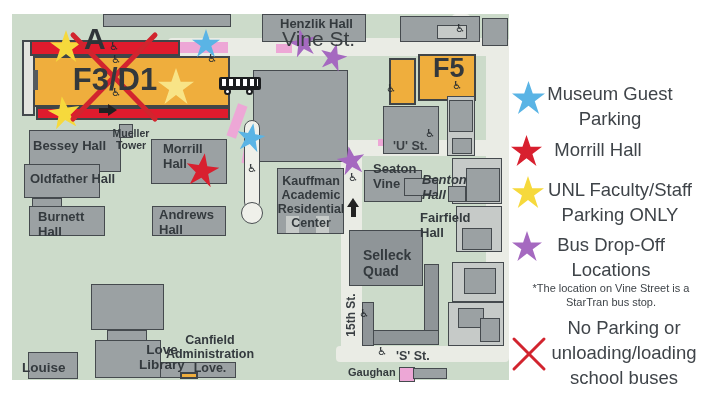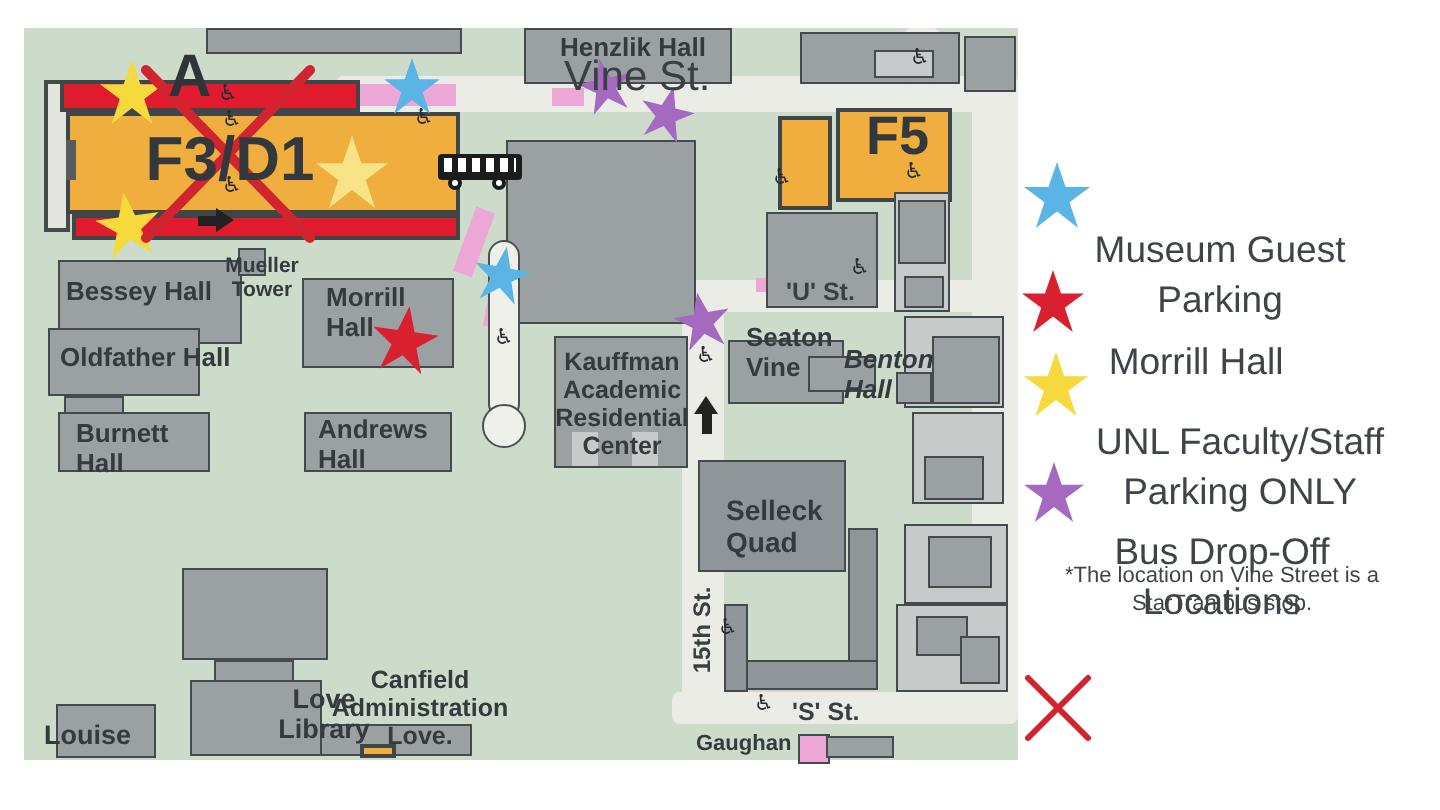--- a/index.html
+++ b/index.html
@@ -23,21 +23,21 @@
   .st-lbl{color:#3a3f43;font-weight:700;}
   
   .star{clip-path:polygon(50% 0%,63% 38%,100% 38%,69% 61%,82% 100%,50% 75%,18% 100%,31% 61%,0% 38%,37% 38%);}
   
   .wc{font-family:"DejaVu Sans",sans-serif;font-size:11px;color:#262b2f;line-height:1;}
   
   .walk{background:#eff0ea;border:1.5px solid #4a4f52;box-sizing:border-box;}
   .pink{background:#eda7d6;}
   
   .key-title{font-size:34px;font-weight:700;letter-spacing:2px;color:#3a3a3a;text-align:center;}
-  .key-text{font-size:18.5px;line-height:1.35;color:#3f4449;text-align:center;margin-top:31px;}
+  .key-text{font-size:18.5px;line-height:1.35;color:#3f4449;text-align:center;}
   .key-note{font-size:11px;line-height:1.3;color:#3f4449;text-align:center;}
   svg.xmark line{stroke:#d2242e;stroke-linecap:round;}
 </style>
 </head>
 <body>
 
 <div class="stage">
 
   <div class="abs map-bg"></div>
 
@@ -167,20 +167,21 @@
   <div class="abs lbl" style="left:280px;top:17px;">Henzlik Hall</div>
   <div class="abs lbl" style="left:33px;top:139px;">Bessey Hall</div>
   <div class="abs lbl wrap ctr" style="left:106px;top:128px;width:50px;font-size:10.5px;">Mueller Tower</div>
   <div class="abs lbl wrap" style="left:163px;top:142px;width:50px;">Morrill Hall</div>
   <div class="abs lbl" style="left:30px;top:172px;">Oldfather Hall</div>
   <div class="abs lbl wrap" style="left:38px;top:210px;width:54px;">Burnett Hall</div>
   <div class="abs lbl wrap" style="left:159px;top:208px;width:60px;">Andrews Hall</div>
   <div class="abs lbl wrap ctr" style="left:272px;top:174px;width:78px;font-size:12.5px;">Kauffman Academic Residential Center</div>
   <div class="abs lbl wrap" style="left:373px;top:162px;width:50px;">Seaton Vine</div>
   <div class="abs lbl wrap" style="left:422px;top:173px;width:48px;font-style:italic;">Benton Hall</div>
+  <div class="abs lbl wrap" style="left:420px;top:211px;width:54px;">Fairfield Hall</div>
   <div class="abs lbl wrap" style="left:363px;top:248px;width:60px;font-size:14px;">Selleck Quad</div>
   <div class="abs lbl wrap ctr" style="left:102px;top:342px;width:54px;font-size:13.5px;margin-left:33px;">Love Library</div>
   <div class="abs lbl" style="left:22px;top:360px;font-size:13.5px;">Louise</div>
   <div class="abs lbl wrap ctr" style="left:158px;top:333px;width:104px;font-size:12.5px;">Canfield Administration Love.</div>
   <div class="abs lbl" style="left:348px;top:366px;font-size:11px;">Gaughan</div>
 
   <div class="abs" style="left:510px;top:0;width:210px;height:405px;background:#ffffff;">
 
 
     <div class="abs star" style="left:2px;top:81px;width:33px;height:33px;background:#5ab4e5;"></div>
@@ -193,15 +194,16 @@
     <div class="abs key-text" style="left:34px;top:178px;width:152px;">UNL Faculty/Staff Parking ONLY</div>
 
     <div class="abs star" style="left:2px;top:231px;width:30px;height:30px;background:#a569c0;"></div>
     <div class="abs key-text" style="left:36px;top:233px;width:130px;">Bus Drop-Off Locations</div>
     <div class="abs key-note" style="left:12px;top:281px;width:178px;">*The location on Vine Street is a StarTran bus stop.</div>
 
     <svg class="abs xmark" style="left:0;top:334px;" width="38" height="40">
       <line x1="4" y1="5" x2="34" y2="35" stroke-width="3" stroke="#e0262b"></line>
       <line x1="34" y1="5" x2="4" y2="35" stroke-width="3" stroke="#e0262b"></line>
     </svg>
+    <div class="abs key-text" style="left:36px;top:316px;width:156px;">No Parking or unloading/loading school buses</div>
   </div>
 
 </div>
 
 </body></html>

